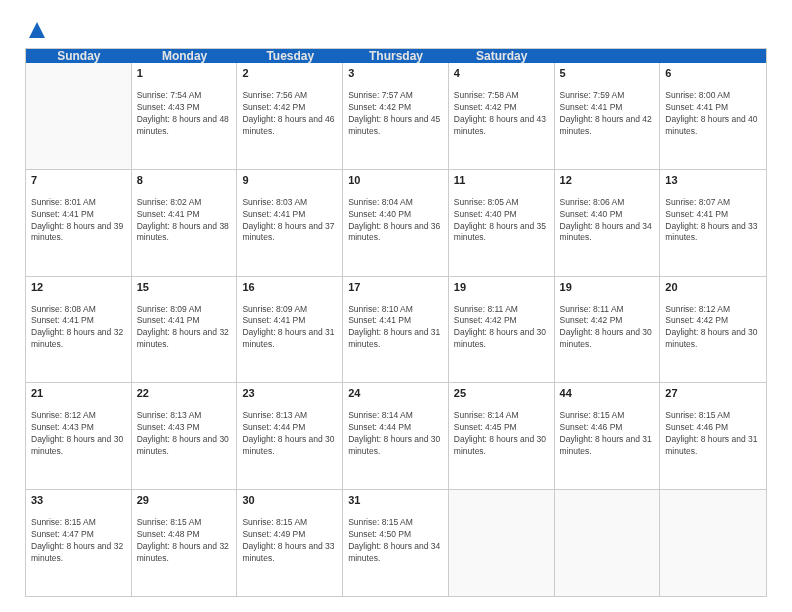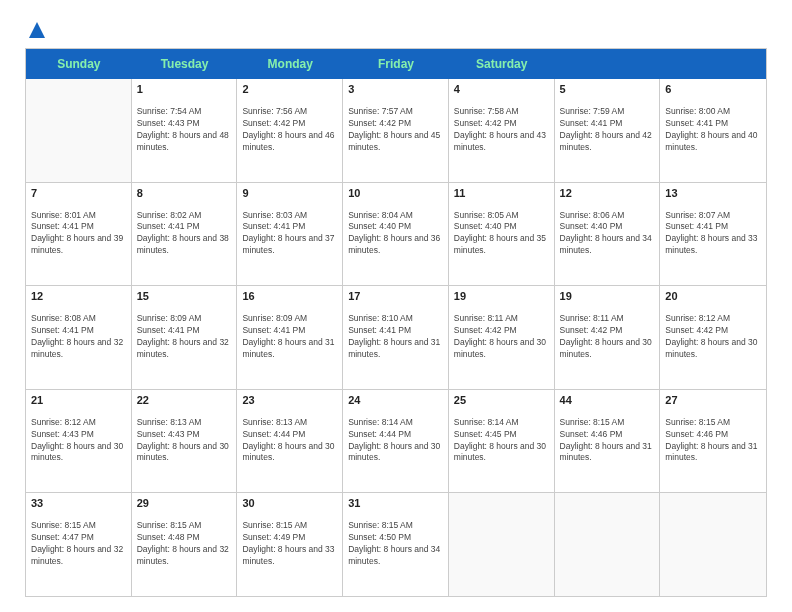--- a/index.html
+++ b/index.html
@@ -60,25 +60,25 @@
       display: flex;
       flex-direction: column;
       border: 1px solid #ccc;
     }
     .cal-header {
       display: grid;
       grid-template-columns: repeat(7, 1fr);
       background: #1565c0;
     }
     .cal-header-cell {
-      color: #86efac;
+      color: #e5e5e5;
       font-size: 12px;
       font-weight: bold;
       text-align: center;
-      padding: 8px 2px;
+      padding: 0 2px;
     }
     .cal-body {
       flex: 1;
       display: flex;
       flex-direction: column;
     }
     .cal-row {
       display: grid;
       grid-template-columns: repeat(7, 1fr);
       flex: 1;
@@ -130,23 +130,23 @@
     </div>
     <div class="title-block">
       <div class="month-title"></div>
       <div class="location"></div>
     </div>
   </div>
 
   <div class="calendar">
     <div class="cal-header">
     <div class="cal-header-cell">Sunday</div>
+        <div class="cal-header-cell">Monday</div>
         <div class="cal-header-cell">Tuesday</div>
-        <div class="cal-header-cell">Monday</div>
-        <div class="cal-header-cell">Friday</div>
+        <div class="cal-header-cell">Thursday</div>
         <div class="cal-header-cell">Saturday</div>
       </div>
     <div class="cal-body">
     <div class="cal-row">
           <div class="cal-cell empty"></div>
           <div class="cal-cell">
             <div class="day-num">1</div>
             <div class="day-info">Sunrise: 7:54 AM<br>Sunset: 4:43 PM<br>Daylight: 8 hours and 48 minutes.</div>
           </div>
           <div class="cal-cell">

